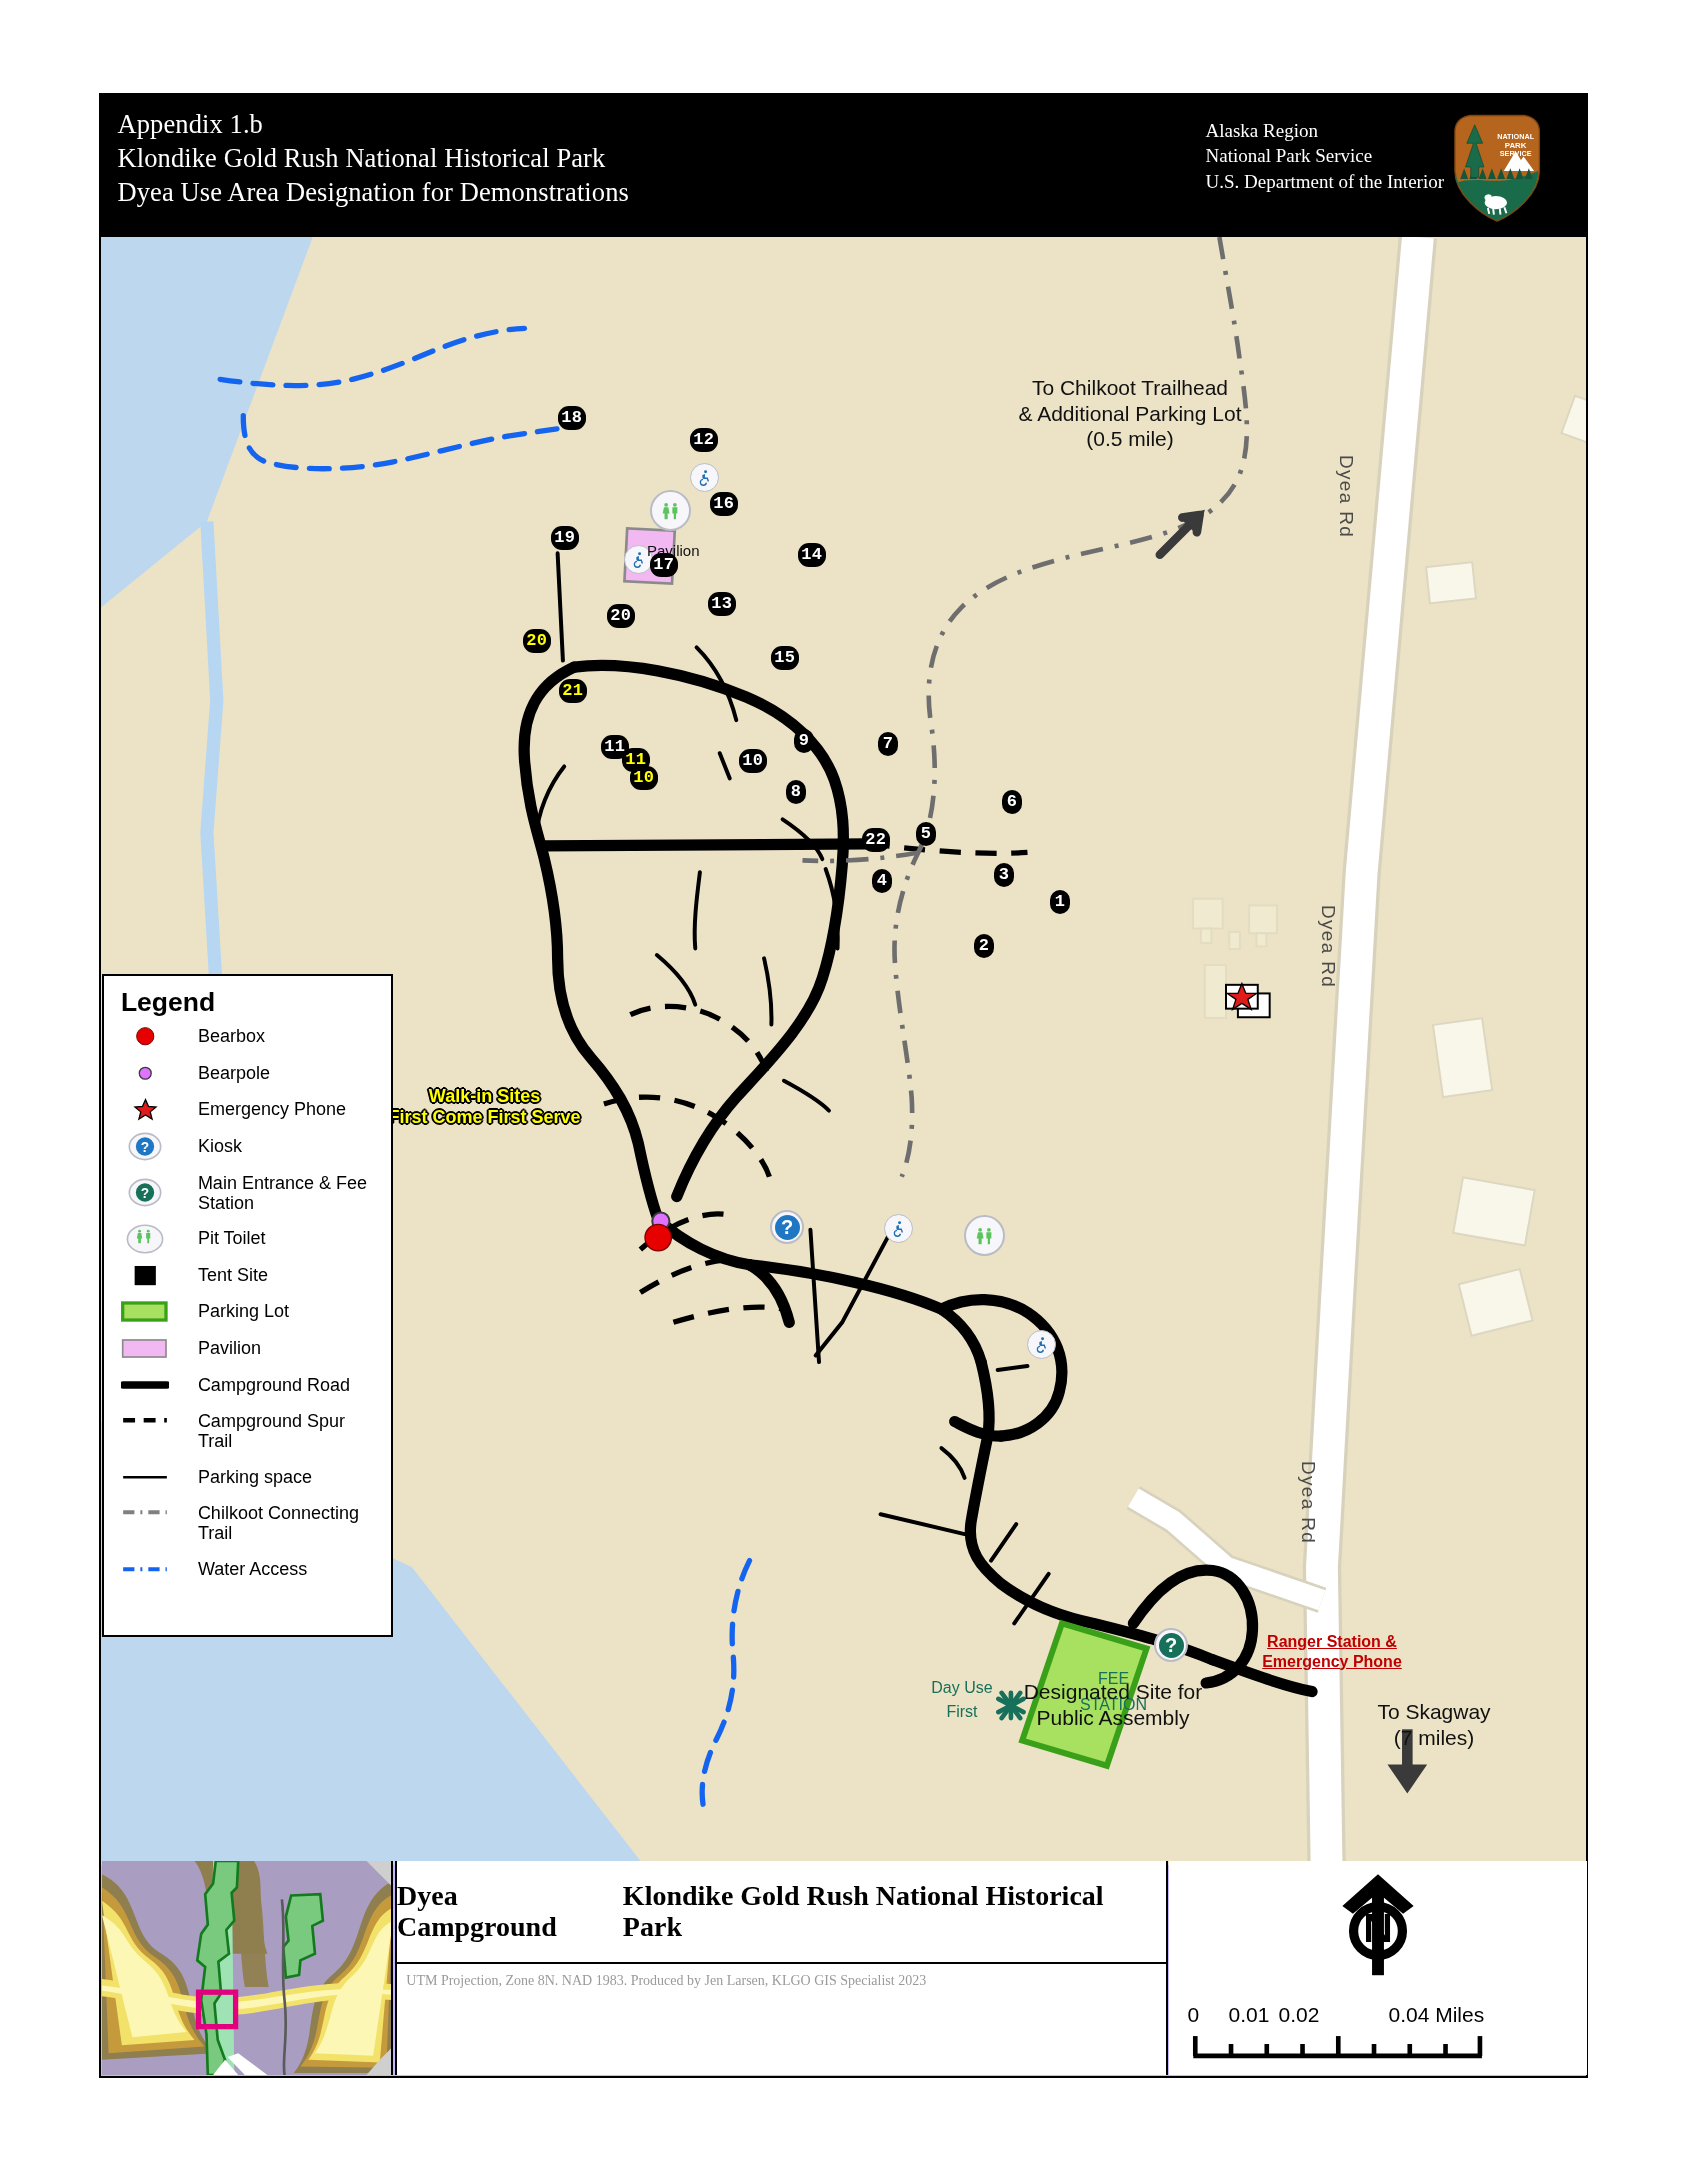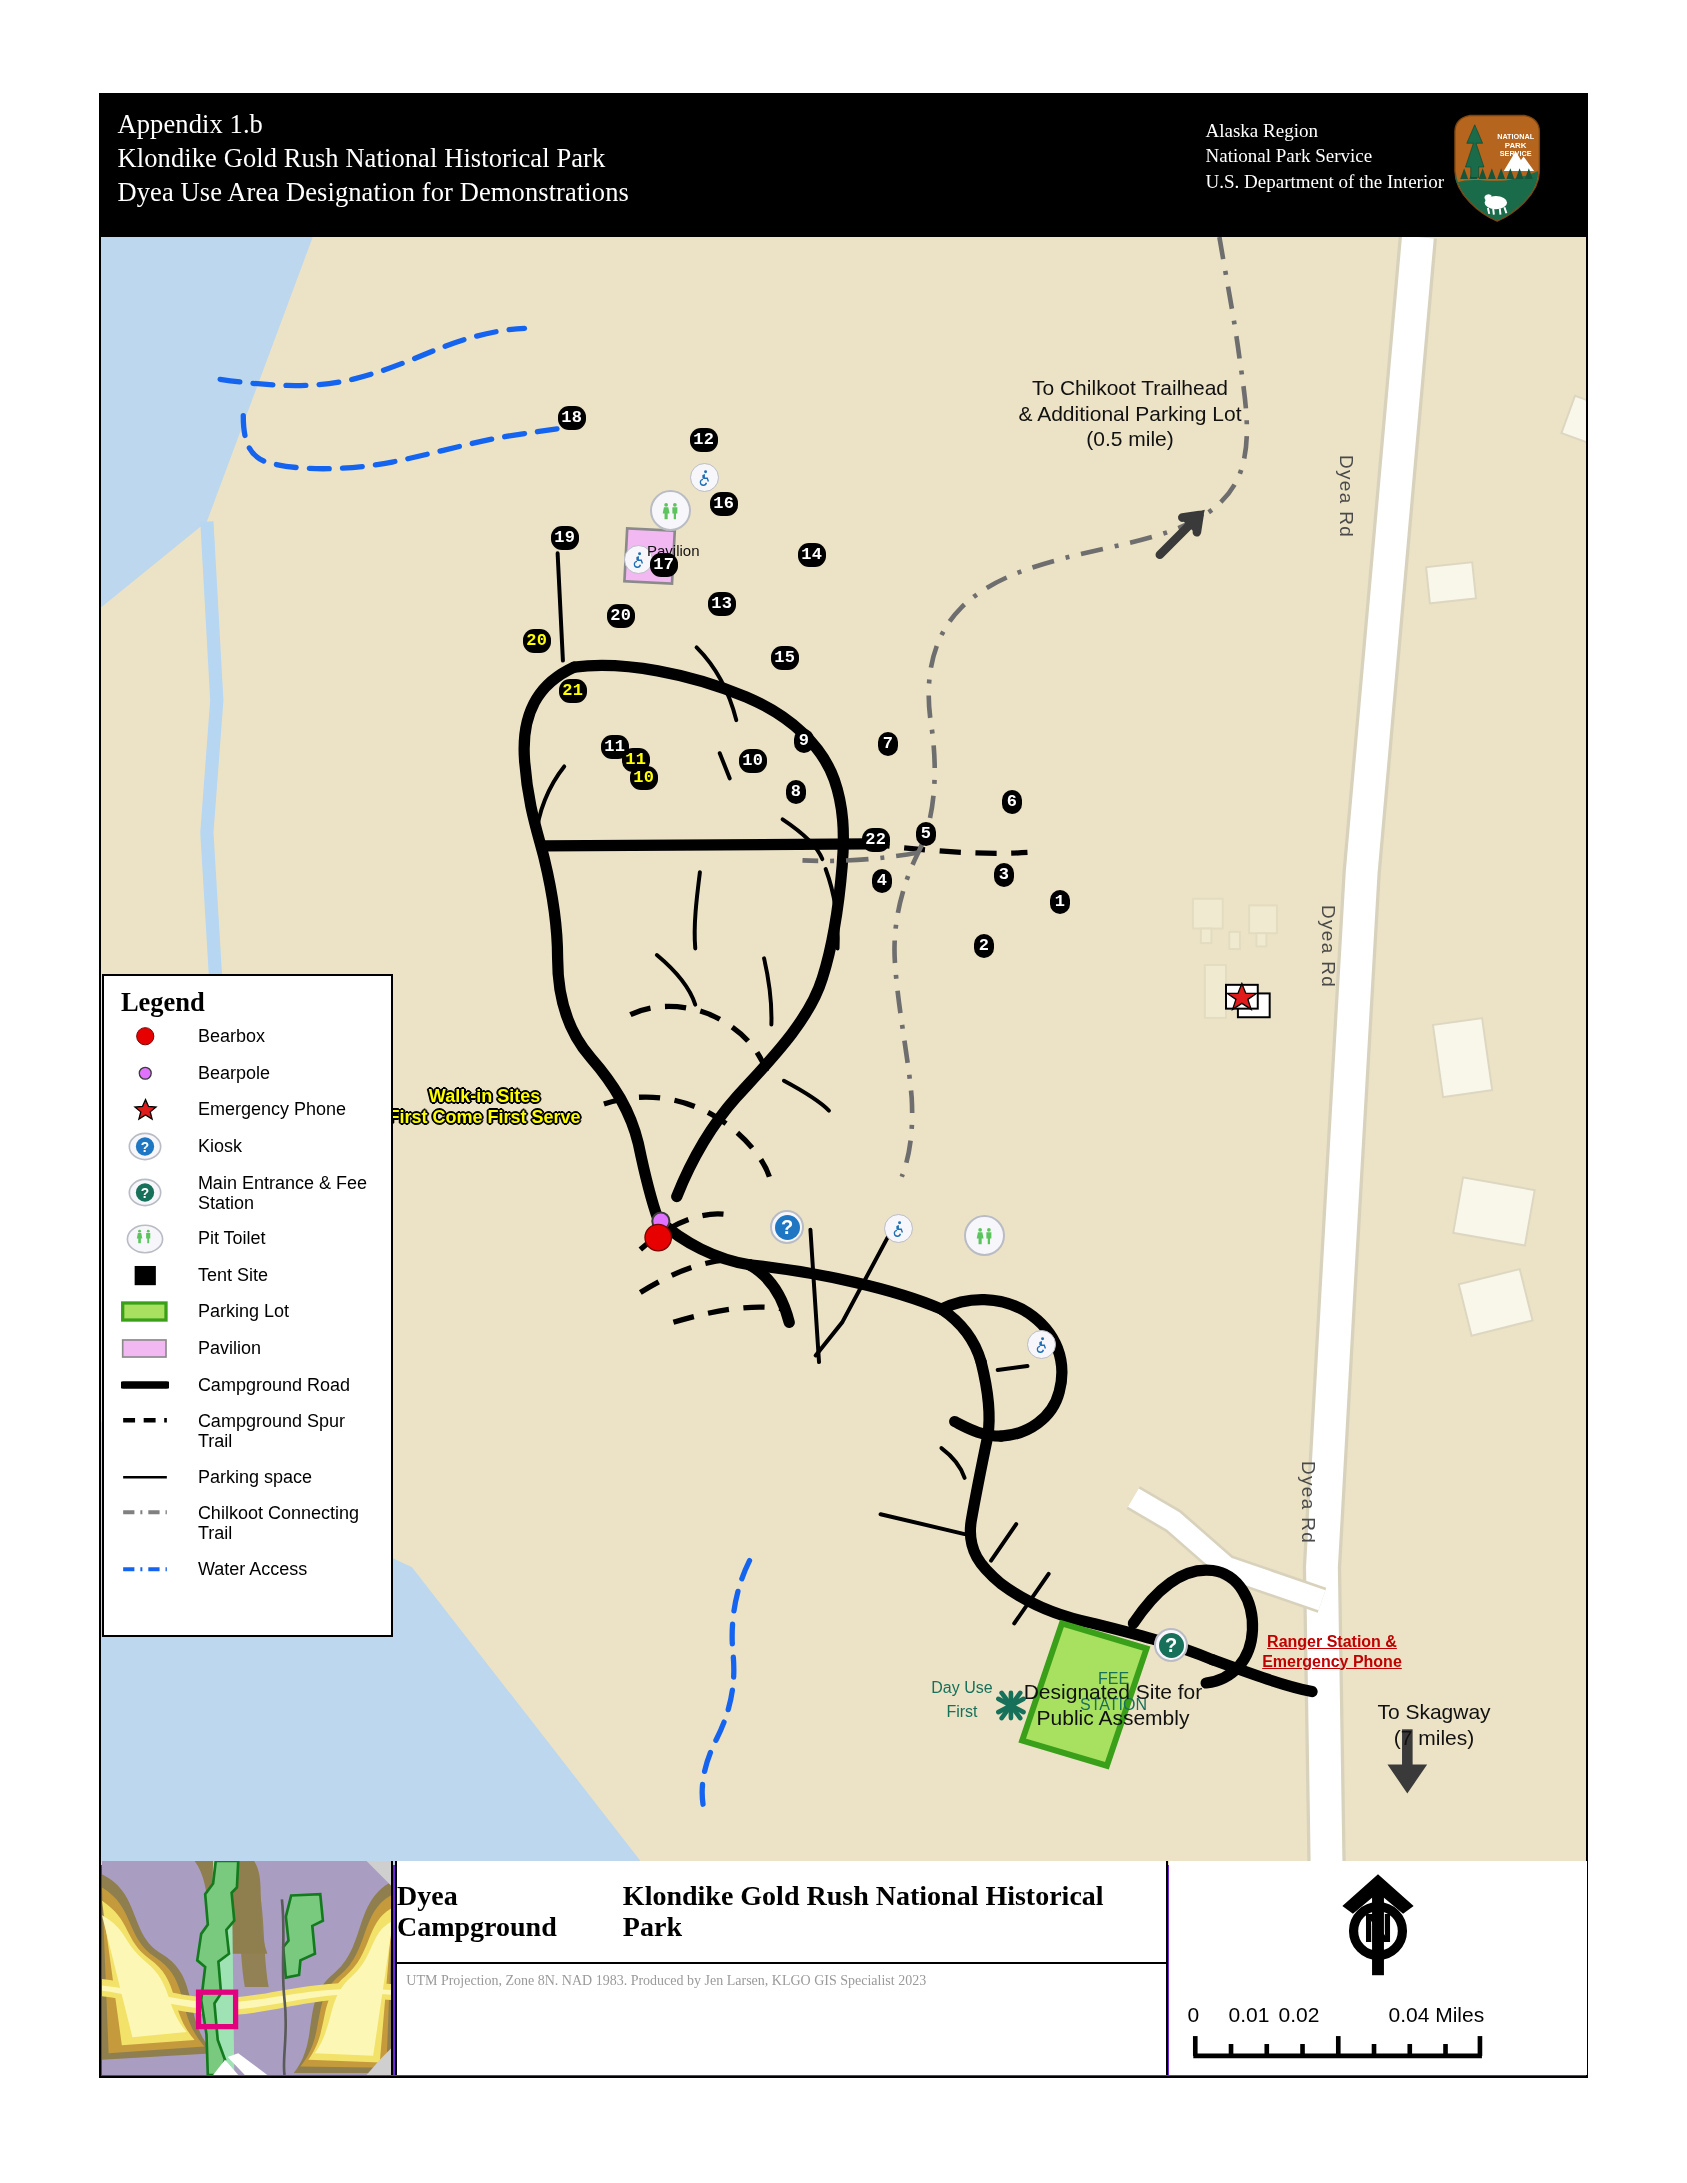--- a/index.html
+++ b/index.html
@@ -2,21 +2,21 @@
 <html style="font-size:10.6px"><head>
 <meta charset="utf-8">
 <style>
   html,body{margin:0;padding:0;background:#fff;}
   body{width:1687px;height:2183px;position:relative;font-family:"Liberation Sans",sans-serif;}
 
   
   #page{position:absolute;left:0;top:0;width:1687px;height:2183px;background:#ffffff;overflow:hidden;}
 
   
-  #sheet{position:absolute;left:99px;top:93px;width:1489px;height:1985px;background:#6d28d9;border:2px solid #000;box-sizing:border-box;}
+  #sheet{position:absolute;left:99px;top:93px;width:1489px;height:1985px;background:#c4b5fd;border:2px solid #000;box-sizing:border-box;}
 
   
   #header{position:absolute;left:0;top:0;width:100%;height:142px;background:#000;box-sizing:border-box;}
   #header .left{position:absolute;left:16.5px;top:13.2px;color:#fff;}
   #header .left div{font-family:"Liberation Serif",serif;font-size:26.5px;line-height:1.28;letter-spacing:0.1px;}
   #header .right{position:absolute;right:142px;top:23px;color:#fff;text-align:left;}
   #header .right div{font-family:"Liberation Serif",serif;font-size:19px;line-height:1.33;}
   #npslogo{position:absolute;right:40px;top:14.6px;width:99px;height:116px;}
 
   
@@ -46,21 +46,21 @@
   .maptext.green{color:#16705a;font-size:16px;text-align:center;}
   .maptext.roadlabel{color:#4a4a4a;font-size:19px;font-weight:normal;letter-spacing:1.3px;}
   .yellowcallout{position:absolute;text-align:center;font-weight:bold;font-size:18px;line-height:1.18;
                  color:#ffff00;
                  text-shadow:-1.3px -1.3px 0 #000,1.3px -1.3px 0 #000,-1.3px 1.3px 0 #000,1.3px 1.3px 0 #000,
                              0 -2px 0 #000,0 2px 0 #000,-2px 0 0 #000,2px 0 0 #000;}
 
   
   #legend{position:absolute;left:0.7px;top:879px;width:291px;height:663px;background:#fff;
           border:2px solid #000;box-sizing:border-box;padding:10.6px 12px 0 13.2px;}
-  #legend h2{margin:0 0 4px 4px;font-size:26.5px;font-weight:bold;font-family:Liberation Serif, serif;}
+  #legend h2{margin:0 0 4px 4px;font-size:26.5px;font-weight:bold;font-family:Liberation Sans, sans-serif;}
   .lrow{display:flex;align-items:flex-start;margin-bottom:6.6px;min-height:30px;gap:24px;}
   .lsym{width:57px;flex:0 0 57px;display:flex;align-items:center;justify-content:center;height:30px;}
   .llab{font-size:18px;line-height:1.12;padding-top:4.6px;font-family:"Liberation Sans",sans-serif;}
 
   
   #bottom{position:absolute;left:0;bottom:0;width:100%;height:215px;}
   #inset{position:absolute;left:0.7px;bottom:0.7px;width:291px;height:214px;overflow:hidden;border-right:2px solid #000;box-sizing:border-box;}
   #titleblock{position:absolute;left:294px;bottom:0.7px;width:773px;height:214px;
               border-left:2px solid #000;border-right:2px solid #000;box-sizing:border-box;background:#fff;}
   #tb-title{height:101px;border-bottom:2px solid #000;display:flex;flex-direction:row;

